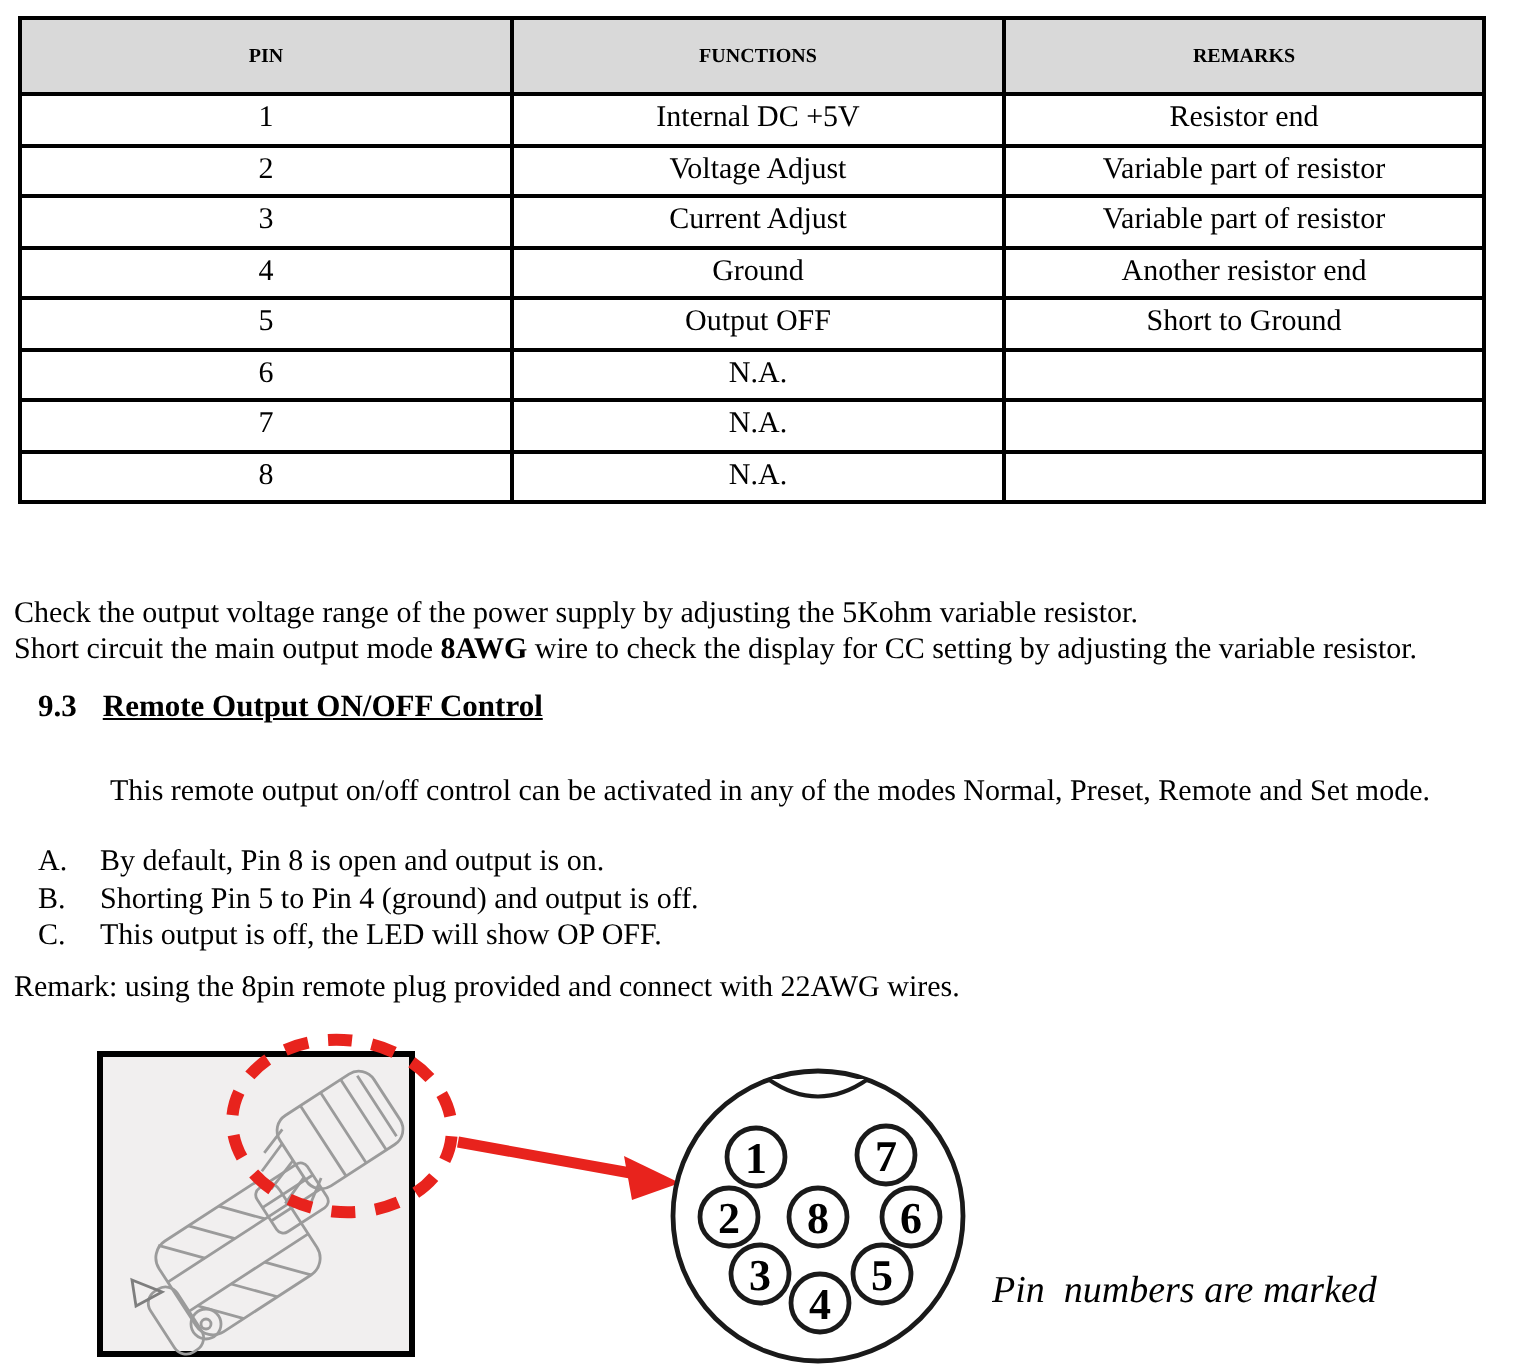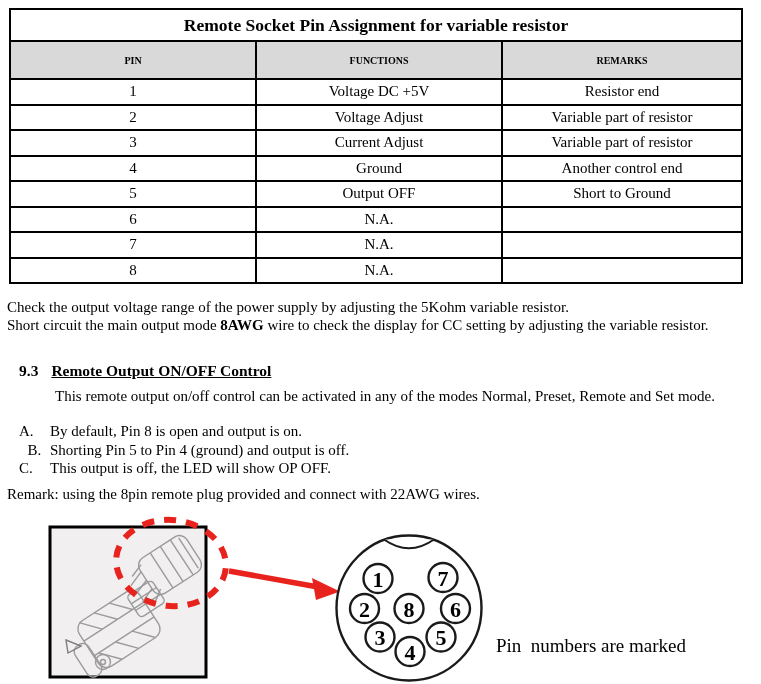--- a/index.html
+++ b/index.html
@@ -19,63 +19,60 @@
   .txtline { position:absolute; font-size:15px; white-space:nowrap; }
   .sec-head { position:absolute; font-weight:bold; font-size:15.5px; white-space:nowrap; }
   .sec-head .sec-title { text-decoration:underline; margin-left:13px; }
   .list-row { position:absolute; font-size:15px; white-space:nowrap; }
   .list-letter { display:inline-block; width:31px; }
   b { font-weight:bold;text-align:center; }
 
   
   .fig-caption { position:absolute; left:496px; top:581px; font-size:19px;
                  line-height:26px; white-space:pre; }
-  .fig-caption .clip { display:block; width:197px; overflow:hidden; }
+  .fig-caption .clip { display:block; width:197px; overflow:hidden;font-style:italic; }
 
   
   .fig-svg { position:absolute; left:0; top:510px; width:761px; height:174px; }
   .pin-num { font-family:"Liberation Serif", serif; font-weight:bold; font-size:22px; }
 </style>
 </head>
 <body>
 
 <table class="pin-table">
   <colgroup>
       <col class="col-pin">
       <col class="col-func">
       <col class="col-rem">
     </colgroup>
   <tbody>
-    <tr>
-      <td class="tbl-title" colspan="3">Remote Socket Pin Assignment for variable resistor</td>
-    </tr>
     <tr class="tbl-head">
       <th>PIN</th>
       <th>FUNCTIONS</th>
       <th>REMARKS</th>
     </tr>
     <tr class="tbl-row">
       <td>1</td>
-      <td>Voltage DC +5V</td>
+      <td>Internal DC +5V</td>
       <td>Resistor end</td>
     </tr>
     <tr class="tbl-row">
       <td>2</td>
       <td>Voltage Adjust</td>
       <td>Variable part of resistor</td>
     </tr>
     <tr class="tbl-row">
       <td>3</td>
       <td>Current Adjust</td>
       <td>Variable part of resistor</td>
     </tr>
     <tr class="tbl-row">
       <td>4</td>
       <td>Ground</td>
-      <td>Another control end</td>
+      <td>Another resistor end</td>
     </tr>
     <tr class="tbl-row">
       <td>5</td>
       <td>Output OFF</td>
       <td>Short to Ground</td>
     </tr>
     <tr class="tbl-row">
       <td>6</td>
       <td>N.A.</td>
       <td></td>
@@ -90,26 +87,26 @@
       <td>N.A.</td>
       <td></td>
     </tr>
   </tbody>
 </table>
 
 <div class="txtline" style="left:7px; top:299px;">Check the output voltage range of the power supply by adjusting the 5Kohm variable resistor.</div>
 
 <div class="txtline" style="left:7px; top:316.5px;"><span>Short circuit the main output mode </span><b>8AWG</b><span> wire to check the display for CC setting by adjusting the variable resistor.</span></div>
 
-<div class="sec-head" style="left:19px; top:345px;margin-top:17px;"><span>9.3</span><span class="sec-title">Remote Output ON/OFF Control</span></div>
+<div class="sec-head" style="left:19px; top:345px;"><span>9.3</span><span class="sec-title">Remote Output ON/OFF Control</span></div>
 
 <div class="txtline" style="left:7px; top:388px;margin-left:48px;">This remote output on/off control can be activated in any of the modes Normal, Preset, Remote and Set mode.</div>
 
 <div class="list-row" style="left:19px; top:423px;"><span class="list-letter">A.</span><span>By default, Pin 8 is open and output is on.</span></div>
-<div class="list-row" style="left:19px; top:441.5px;text-align:center;"><span class="list-letter">B.</span><span>Shorting Pin 5 to Pin 4 (ground) and output is off.</span></div>
+<div class="list-row" style="left:19px; top:441.5px;"><span class="list-letter">B.</span><span>Shorting Pin 5 to Pin 4 (ground) and output is off.</span></div>
 <div class="list-row" style="left:19px; top:460px;"><span class="list-letter">C.</span><span>This output is off, the LED will show OP OFF.</span></div>
 
 <div class="txtline" style="left:7px; top:486px;">Remark: using the 8pin remote plug provided and connect with 22AWG wires.</div>
 
 <svg class="fig-svg" viewBox="0 510 761 174">
 
   <rect x="50" y="527" width="156" height="150" fill="#f1efef" stroke="#000" stroke-width="3"></rect>
 
   <g stroke="#9b9b9b" fill="none" stroke-width="1.4">
 

